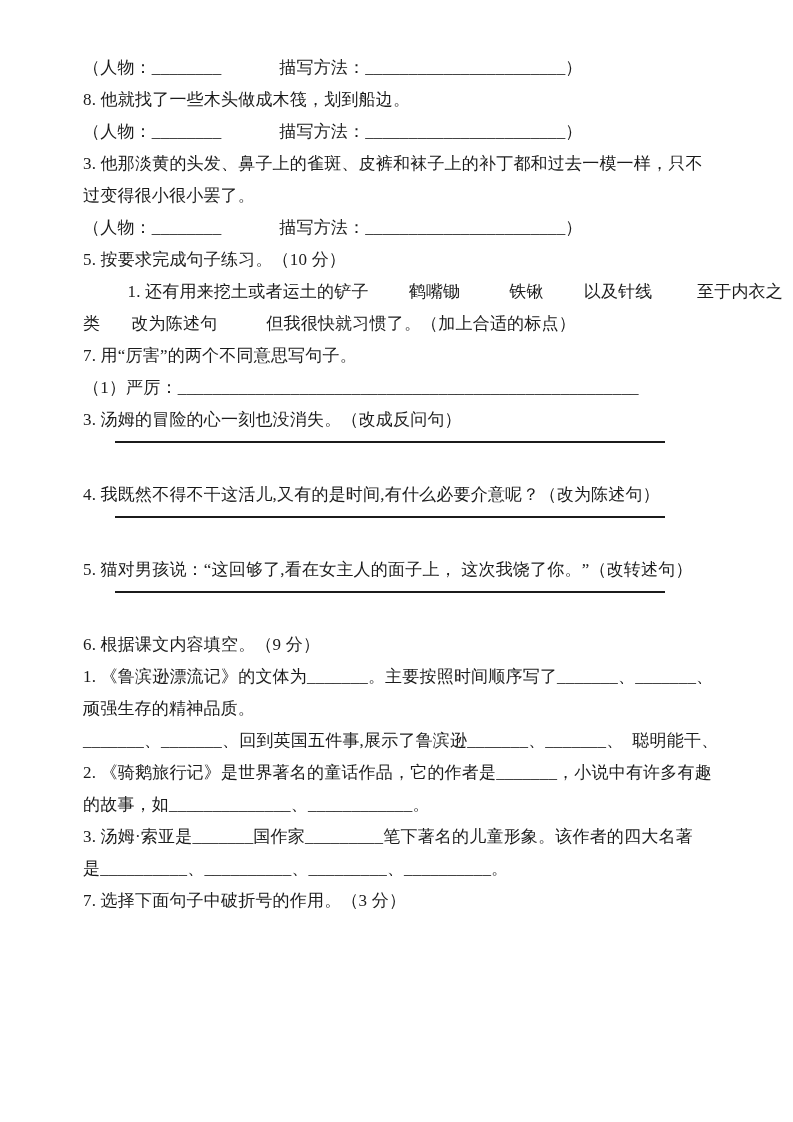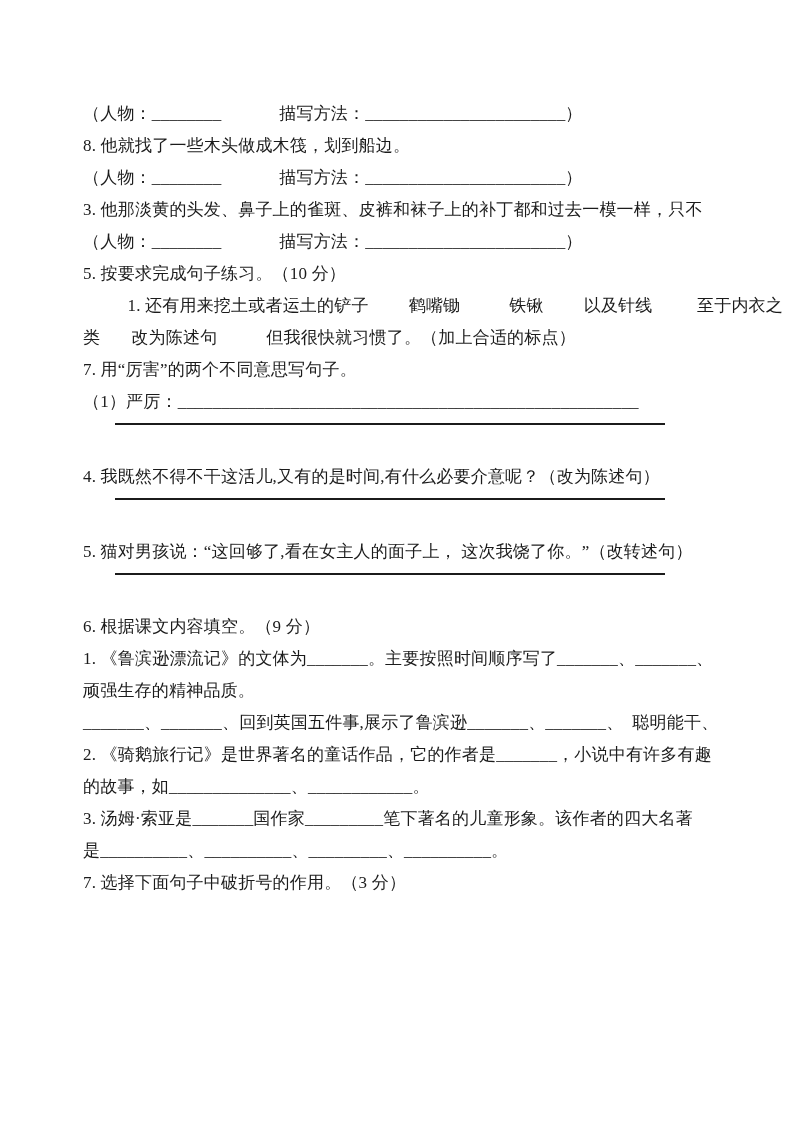--- a/index.html
+++ b/index.html
@@ -8,21 +8,21 @@
     background: #ffffff;
   }
   body {
     width: 793px;
     height: 1122px;
     overflow: hidden;
     font-family: "Liberation Serif", "DejaVu Serif", serif;
     color: #1b1b1b;
   }
   .doc {
-    padding: 98px 0 0 83px;
+    padding: 52px 0 0 83px;
     width: 700px;
     font-family: Liberation Serif, serif;
   }
   p.line {
     margin: 0;
     font-size: 17px;
     line-height: 32px;
     white-space: pre;
     letter-spacing: 0.2px;
   }
@@ -53,26 +53,28 @@
 </style>
 </head>
 <body style="background: rgb(255, 255, 255); color: rgb(27, 27, 27);">
 
 <main class="doc" data-name="worksheet-page">
   <section data-name="document-body">
       <p class="line ind-4" data-name="q4-item1-person-method-blanks">（人物：________             描写方法：_______________________）</p>
       <p class="line ind-4" data-name="q4-item2-sentence">8. 他就找了一些木头做成木筏，划到船边。</p>
       <p class="line ind-4" data-name="q4-item2-person-method-blanks">（人物：________             描写方法：_______________________）</p>
       <p class="line ind-4" data-name="q4-item3-sentence-line1">3. 他那淡黄的头发、鼻子上的雀斑、皮裤和袜子上的补丁都和过去一模一样，只不</p>
+      <p class="line ind-0" data-name="q4-item3-sentence-line2">过变得很小很小罢了。</p>
       <p class="line ind-4" data-name="q4-item3-person-method-blanks">（人物：________             描写方法：_______________________）</p>
       <p class="line ind-0" data-name="q5-header">5. 按要求完成句子练习。（10 分）</p>
       <p class="line ind-2" data-name="q5-1-punctuation-line1">1. 还有用来挖土或者运土的铲子         鹤嘴锄           铁锹         以及针线          至于内衣之</p>
       <p class="line ind-0" data-name="q5-1-punctuation-line2">类       改为陈述句           但我很快就习惯了。（加上合适的标点）</p>
       <p class="line ind-2" data-name="q5-2-prompt">7. 用“厉害”的两个不同意思写句子。</p>
       <p class="line ind-3" data-name="q5-2-sub1-stern">（1）严厉：_____________________________________________________</p>
+      <p class="line ind-2" data-name="q5-3-prompt">3. 汤姆的冒险的心一刻也没消失。（改成反问句）</p>
       <div class="rule" data-name="q5-3-answer-rule"></div>
       <p class="line ind-2" data-name="q5-4-prompt">4. 我既然不得不干这活儿,又有的是时间,有什么必要介意呢？（改为陈述句）</p>
       <div class="rule" data-name="q5-4-answer-rule"></div>
       <p class="line ind-2" data-name="q5-5-prompt">5. 猫对男孩说：“这回够了,看在女主人的面子上， 这次我饶了你。”（改转述句）</p>
       <div class="rule" data-name="q5-5-answer-rule"></div>
       <p class="line ind-0" data-name="q6-header">6. 根据课文内容填空。（9 分）</p>
       <p class="line ind-1" data-name="q6-1-line1">1. 《鲁滨逊漂流记》的文体为_______。主要按照时间顺序写了_______、_______、</p>
       <p class="line ind-0" data-name="q6-1-line3">顽强生存的精神品质。</p>
       <p class="line ind-0" data-name="q6-1-line2">_______、_______、回到英国五件事,展示了鲁滨逊_______、_______、  聪明能干、</p>
       <p class="line ind-1" data-name="q6-2-line1">2. 《骑鹅旅行记》是世界著名的童话作品，它的作者是_______，小说中有许多有趣</p>

